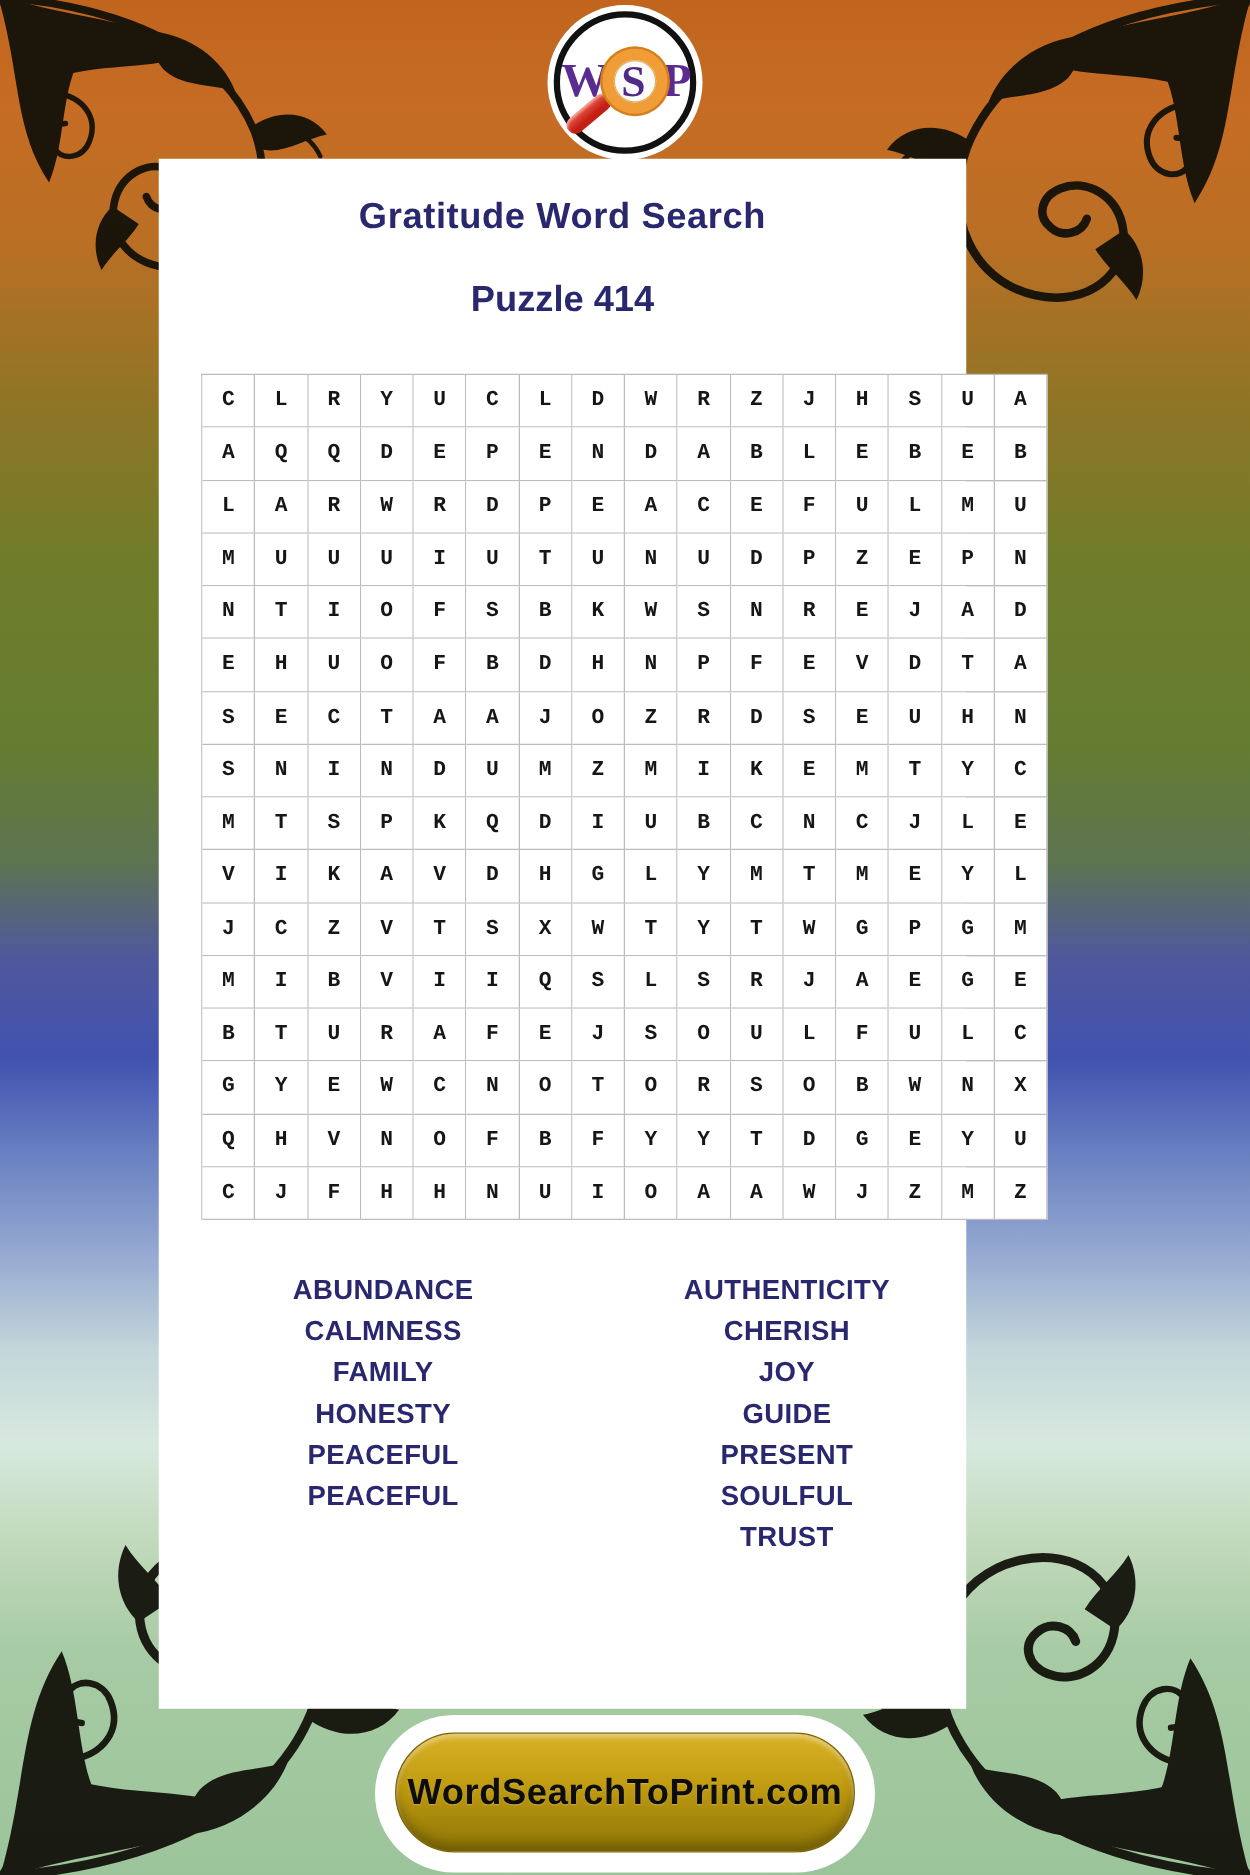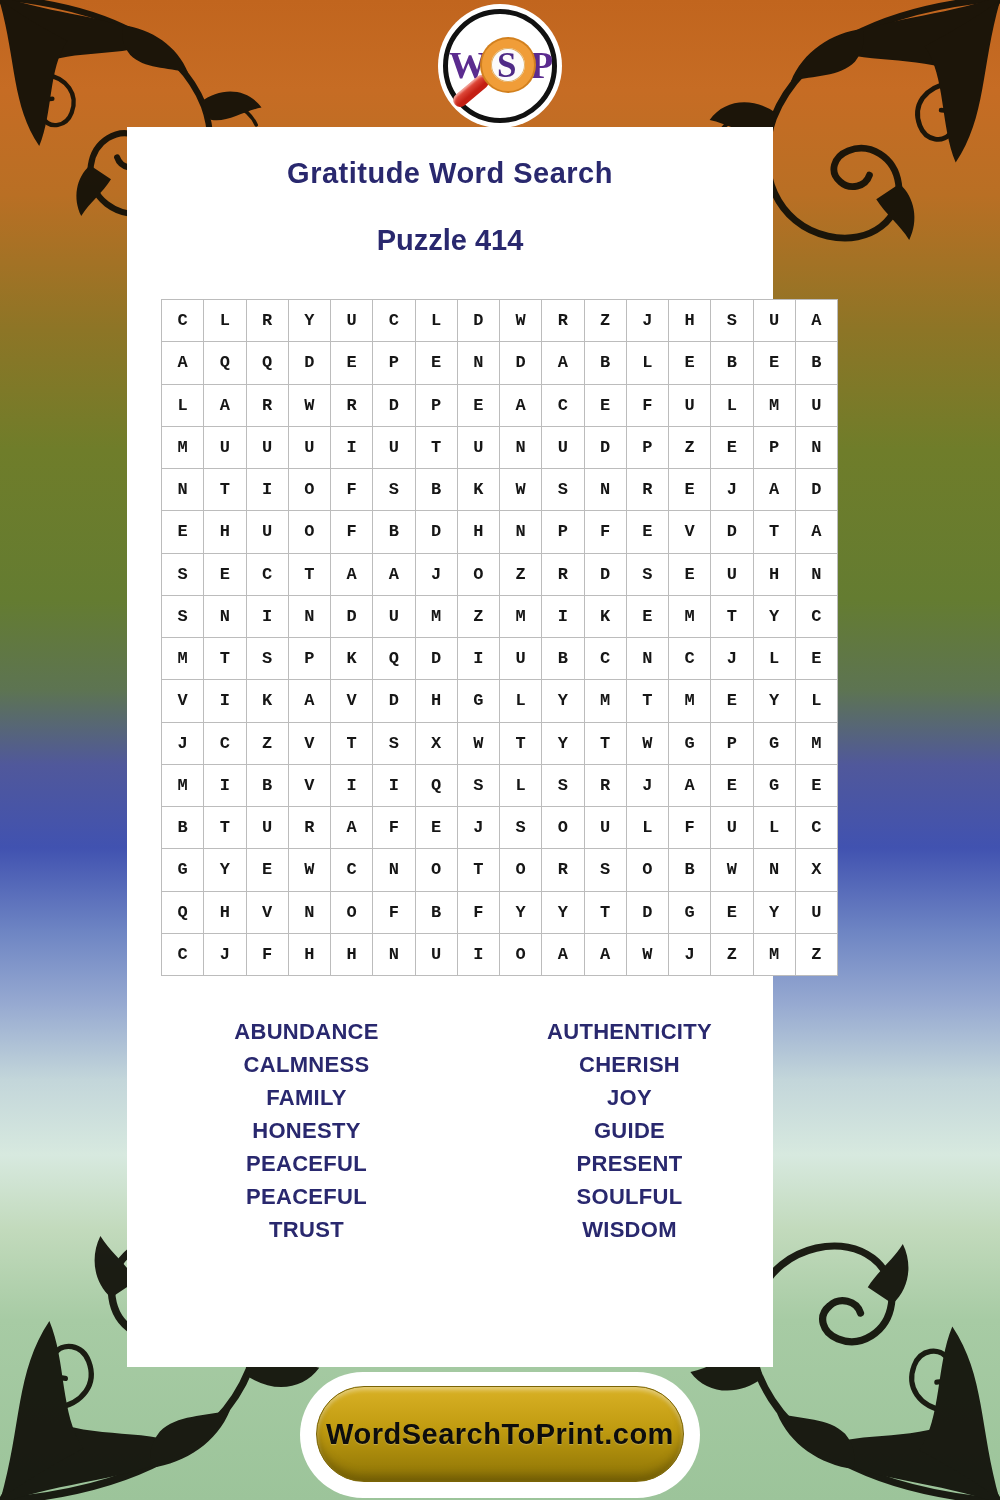--- a/index.html
+++ b/index.html
@@ -456,30 +456,29 @@
       </div>
 
     <div class="words">
       <div class="word-col">
           <div class="word-item">ABUNDANCE</div>
           <div class="word-item">CALMNESS</div>
           <div class="word-item">FAMILY</div>
           <div class="word-item">HONESTY</div>
           <div class="word-item">PEACEFUL</div>
           <div class="word-item">PEACEFUL</div>
-          <div class="word-item">TRUST</div>
         </div>
       <div class="word-col">
           <div class="word-item">AUTHENTICITY</div>
           <div class="word-item">CHERISH</div>
           <div class="word-item">JOY</div>
           <div class="word-item">GUIDE</div>
           <div class="word-item">PRESENT</div>
           <div class="word-item">SOULFUL</div>
-          <div class="word-item">WISDOM</div>
+          <div class="word-item">TRUST</div>
         </div>
     </div>
   </div>
 
   <div class="footer-glow">
     <div class="footer-btn">
       <span class="footer-label">WordSearchToPrint.com</span>
     </div>
   </div>
 

